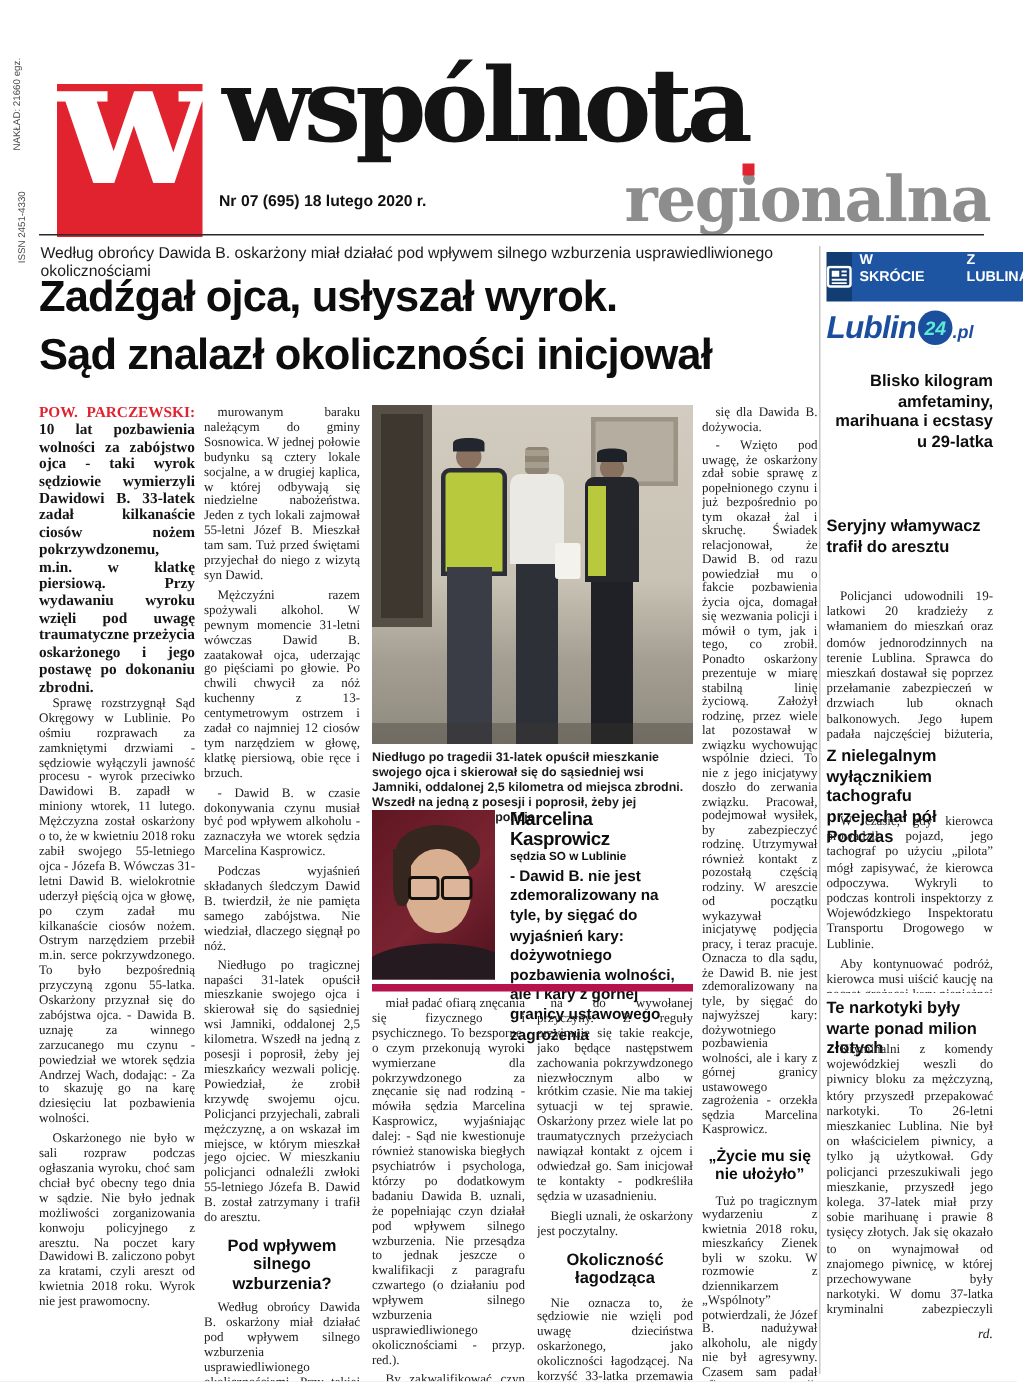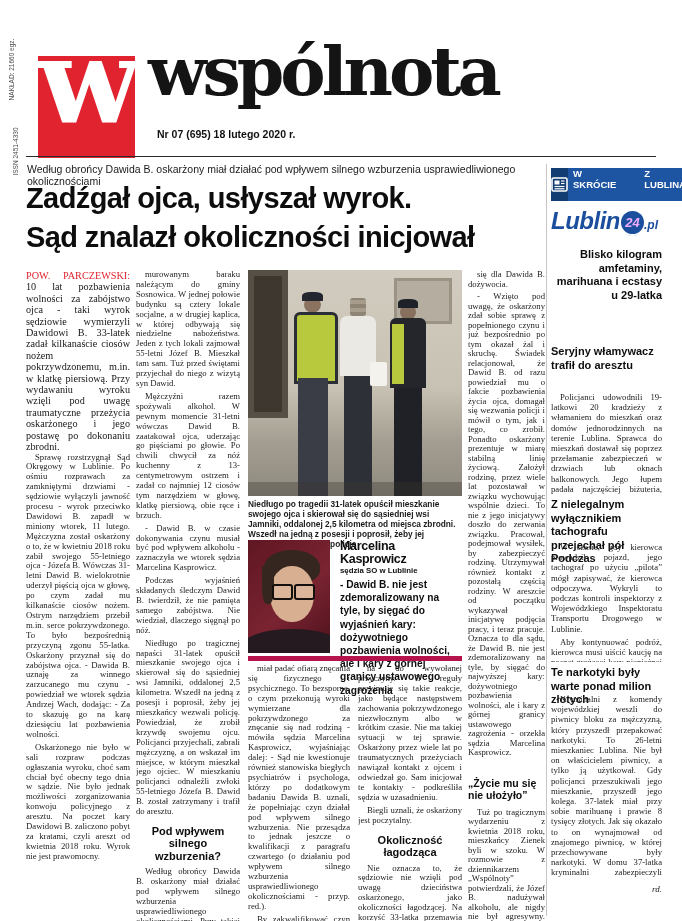--- a/index.html
+++ b/index.html
@@ -14,45 +14,45 @@
   #logo-box span{position:absolute;left:0;right:0;top:-34px;text-align:center;
         font-family:"DejaVu Serif",serif;font-weight:bold;font-size:118px;color:#ffffff;line-height:1;}
   #nameplate{left:148px;top:36px;width:512px;height:100px;
         font-family:"DejaVu Serif",serif;font-weight:bold;font-size:68px;letter-spacing:-4px;
         color:#141414;white-space:nowrap;line-height:1.05;}
   #subtitle{left:0px;top:112px;width:660px;text-align:right;
         font-family:"DejaVu Serif",serif;font-weight:bold;font-size:42px;letter-spacing:-1px;
         color:#8d8d8d;line-height:1;}
   #subtitle .tittle{position:relative;}
   #subtitle .tittle::after{content:"";position:absolute;left:3px;top:1px;width:8px;height:8px;background:#e0232e;}
-  #issue-line{left:157px;top:128px;font-family:"Liberation Sans",sans-serif;
+  #issue-line{left:146px;top:128px;font-family:"Liberation Sans",sans-serif;
         font-weight:bold;font-size:10.5px;color:#111;}
   #masthead-rule{left:26px;top:156px;width:630px;height:1px;background:#2a2a2a;}
 
   
   #kicker{left:27px;top:163px;width:512px;font-family:"Liberation Sans",sans-serif;
         font-size:10.5px;color:#1a1a1a;}
   #headline{left:26px;top:179px;width:516px;font-family:"Liberation Sans",sans-serif;
         font-weight:bold;font-size:29px;letter-spacing:-0.6px;line-height:39px;color:#0d0d0d;}
 
   
   .col{position:absolute;top:270px;height:651px;overflow:hidden;
        font-size:8.7px;line-height:9.9px;text-align:justify;color:#222;}
   .col p{margin:0 0 3px 0;text-indent:9px;}
   #col1{left:26px;width:104px;}
   #col2{left:136px;width:104px;}
   #col3{left:248px;top:664px;height:257px;width:102px;}
   #col4{left:358px;top:664px;height:257px;width:104px;}
   #col5{left:468px;width:77px;line-height:9.5px;}
-  .lead{font-size:10.2px;line-height:11.4px;font-weight:normal;text-align:justify;color:#151515;}
+  .lead{font-size:10.2px;line-height:11.4px;font-weight:bold;text-align:justify;color:#151515;}
   .lead .lead-label{color:#e0232e;}
   .subhead{font-family:"Liberation Sans",sans-serif;font-weight:bold;font-size:11px;
         line-height:12.5px;text-align:center;color:#0d0d0d;margin:8px 0 5px 0;}
   .pull-quote{font-family:"Liberation Sans",sans-serif;font-weight:bold;font-size:10.5px;
-        line-height:12.5px;text-align:left;color:#0d0d0d;margin:19px 0 6px 0;}
+        line-height:12.5px;text-align:center;color:#0d0d0d;margin:7px 0 6px 0;}
 
   
   #main-photo{left:248px;top:270px;width:214px;height:226px;overflow:hidden;
       background:linear-gradient(180deg,#d2ccc0 0%,#c8c2b4 52%,#a49e92 76%,#8e897e 100%);}
   .ph-door{position:absolute;left:0;top:0;width:40px;height:148px;background:#564f45;}
   .ph-door-in{position:absolute;left:6px;top:6px;width:28px;height:136px;background:#3d372f;}
   .ph-win{position:absolute;right:10px;top:8px;width:52px;height:40px;background:#b4ada0;border:3px solid #9b9384;}
   .fig{position:absolute;}
   .head{position:absolute;border-radius:50%;}
   .torso{position:absolute;}
@@ -80,23 +80,23 @@
   #expert-rule{left:248px;top:656px;width:214px;height:5px;background:#b5134b;}
 
   
   #main-sidebar-divider{left:546px;top:164px;width:1px;height:752px;background:#c6c6c6;}
   #sb-header{left:551px;top:168px;width:111px;height:33px;display:flex;}
   #sb-header .iconbox{width:31px;height:33px;background:#123d73;display:flex;align-items:center;justify-content:center;}
   #sb-header .textbox{flex:1;background:#1d55a3;color:#fff;font-family:"Liberation Sans",sans-serif;
       font-weight:bold;font-size:9.5px;line-height:11px;display:flex;justify-content:center;padding-left:5px;gap:28px;}
   #sb-logo{left:551px;top:207px;width:111px;font-family:"Liberation Sans",sans-serif;
       font-weight:bold;font-style:italic;color:#1b4f9e;}
-  #sb-logo .lname{font-size:24px;letter-spacing:-0.5px;}
+  #sb-logo .lname{font-size:21px;letter-spacing:-0.5px;}
   #sb-logo .lcirc{display:inline-block;width:23px;height:23px;border-radius:50%;background:#1b4f9e;
-      color:#f0abfc;font-size:13px;text-align:center;line-height:23px;vertical-align:2px;margin-left:1px;
+      color:#5eead4;font-size:13px;text-align:center;line-height:23px;vertical-align:2px;margin-left:1px;
       box-shadow:0 0 0 2px #fff,0 2px 0 0 #6fa0d8;}
   #sb-logo .ltld{font-size:12px;}
   .sb-item-title{position:absolute;left:551px;width:111px;font-family:"Liberation Sans",sans-serif;
       font-weight:bold;font-size:11px;line-height:13.5px;color:#0d0d0d;text-align:left;}
   .sb-item-body{position:absolute;left:551px;width:111px;font-size:8.7px;line-height:10.2px;
       text-align:justify;color:#222;}
   .sb-item-body p{margin:0 0 3px 0;text-indent:9px;}
   #sb-sig{left:551px;top:884px;width:111px;text-align:right;font-style:italic;font-size:9px;color:#222;}
 </style>
 </head>
@@ -104,20 +104,21 @@
 
 <div id="page">
 
   <div class="vert" style="left:-19px;top:66px;">NAKŁAD: 21660 egz.</div>
   <div class="vert" style="left:-9px;top:148px;">ISSN 2451-4330</div>
 
   <div class="abs" id="logo-box">
     <span>w</span>
   </div>
   <div class="abs" id="nameplate">wspólnota</div>
+  <div class="abs" id="subtitle"><span>reg</span><span class="tittle">i</span><span>onalna</span></div>
   <div class="abs" id="issue-line">Nr 07 (695) 18 lutego 2020 r.</div>
   <div class="abs" id="masthead-rule"></div>
 
   <div class="abs" id="kicker">Według obrońcy Dawida B. oskarżony miał działać pod wpływem silnego wzburzenia usprawiedliwionego okolicznościami</div>
   <div class="abs" id="headline">
     <div>Zadźgał ojca, usłyszał wyrok.</div>
     <div>Sąd znalazł okoliczności inicjował</div>
   </div>
 
   <div class="col" id="col1">

